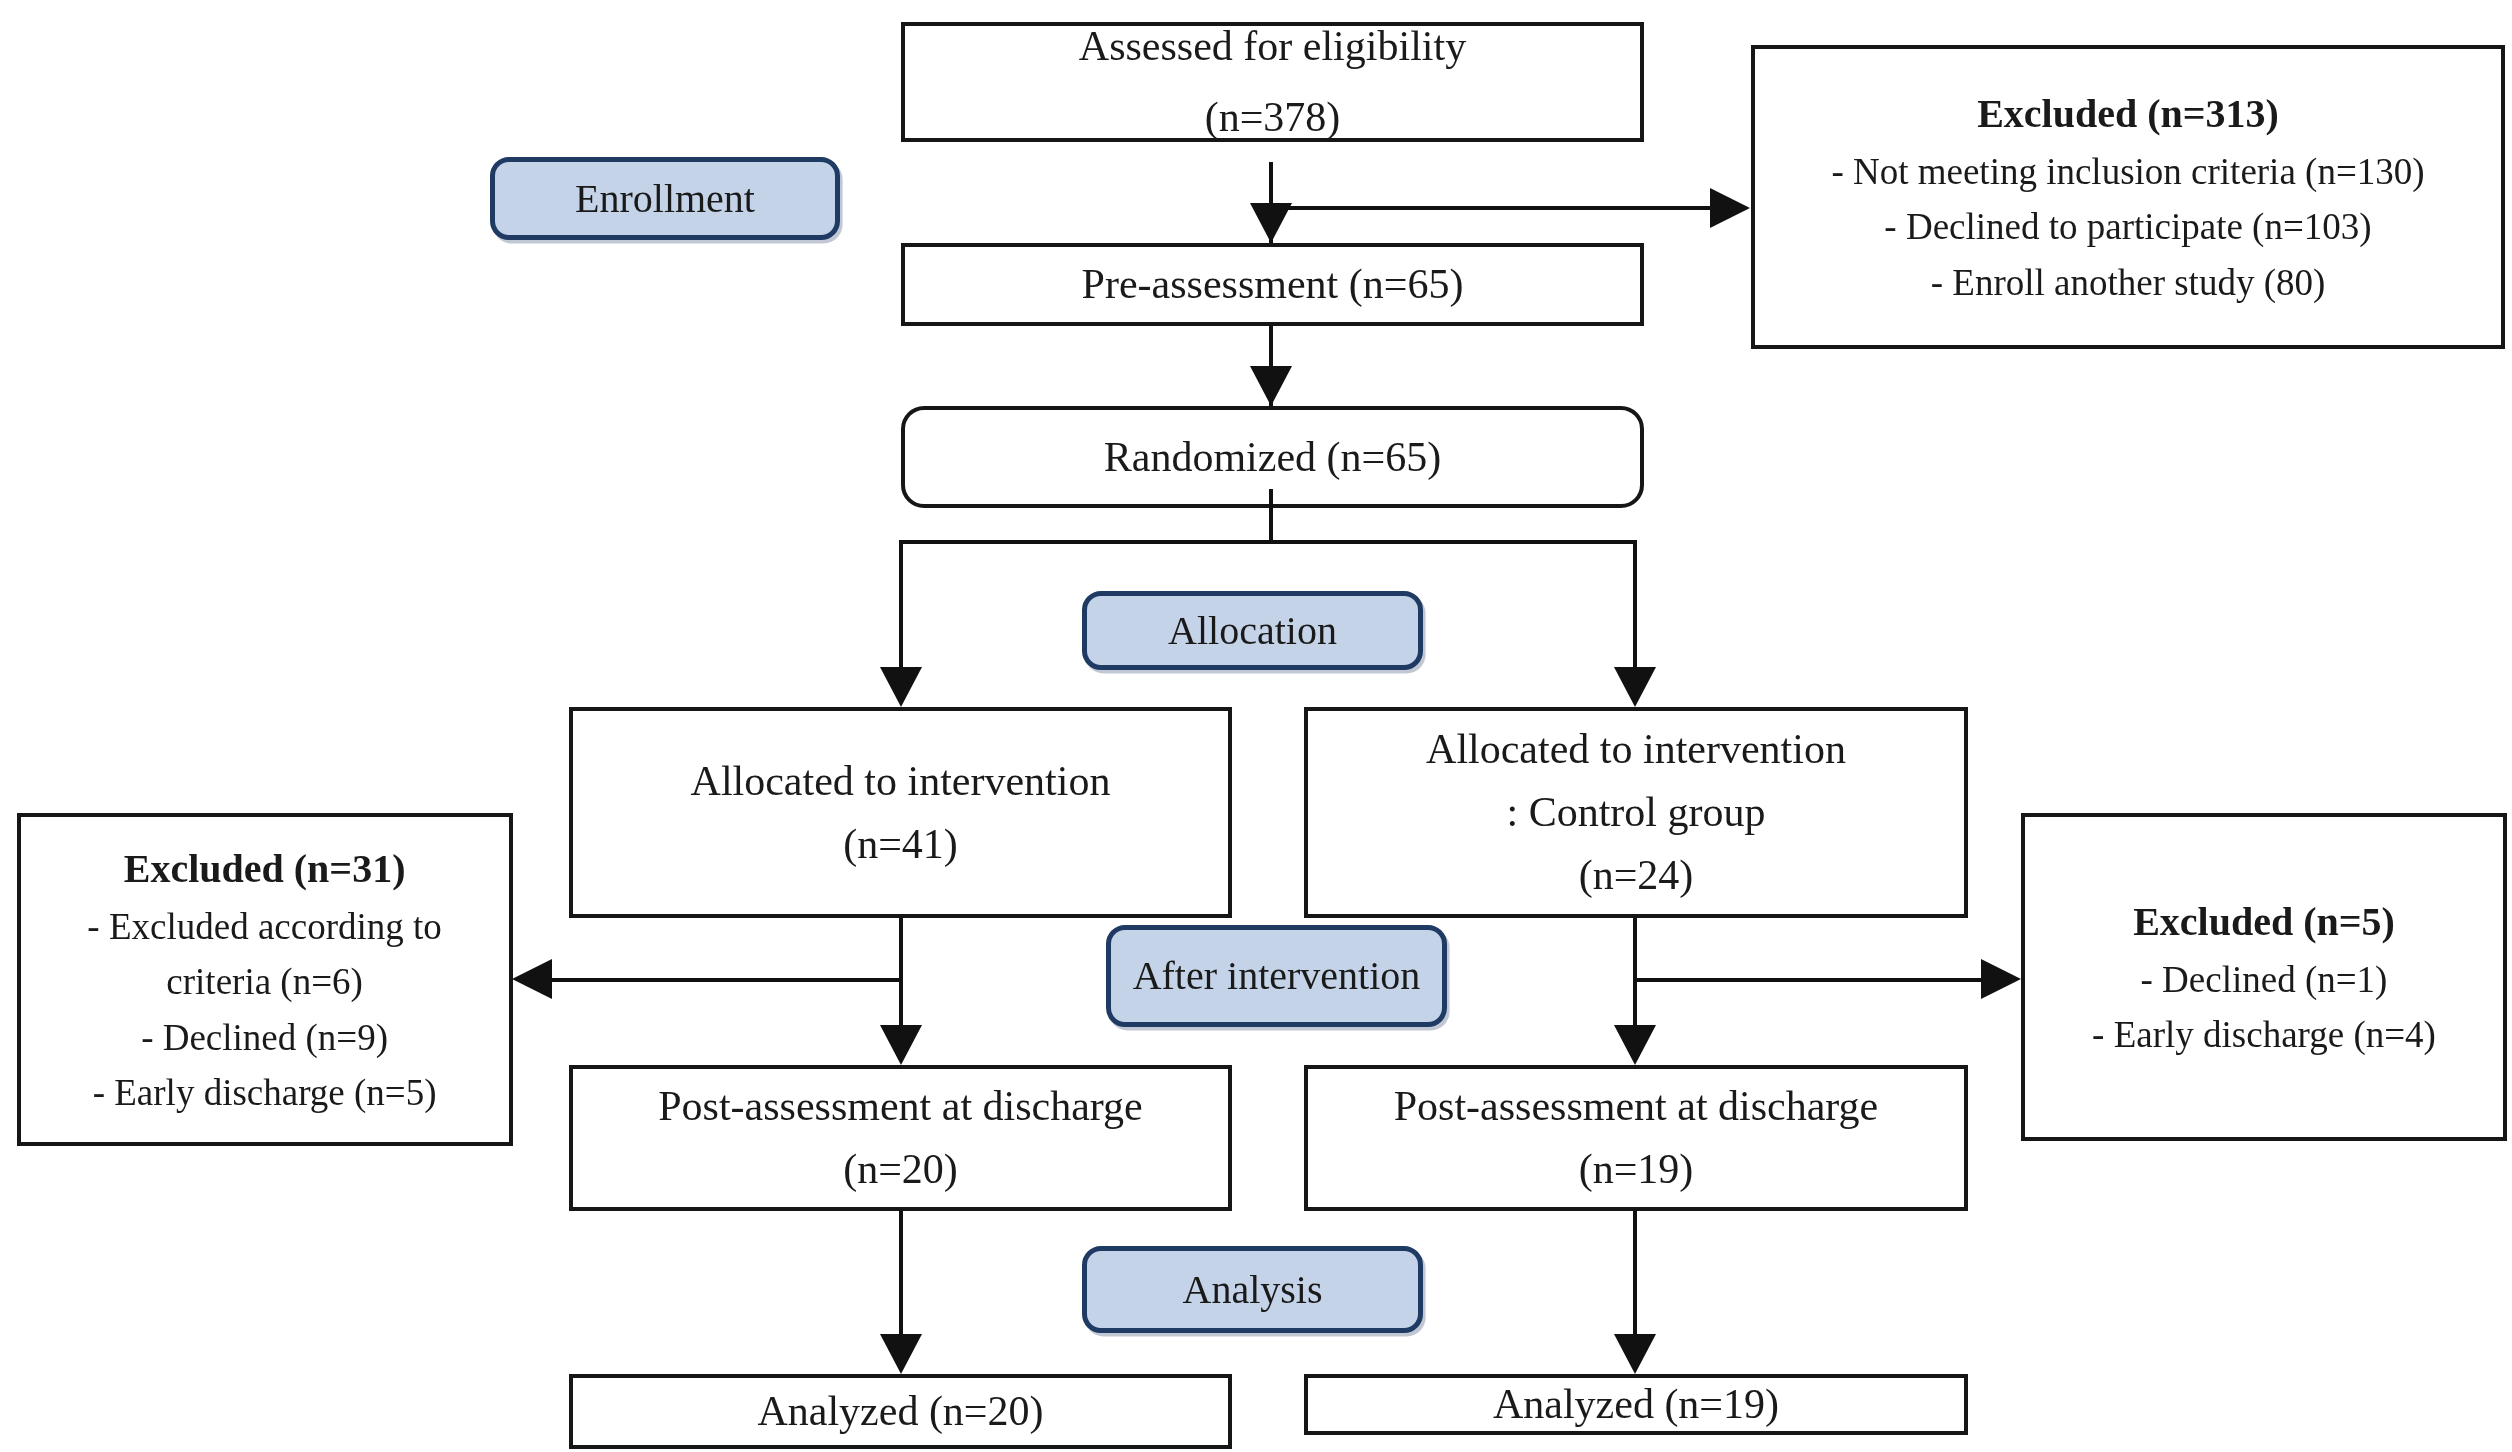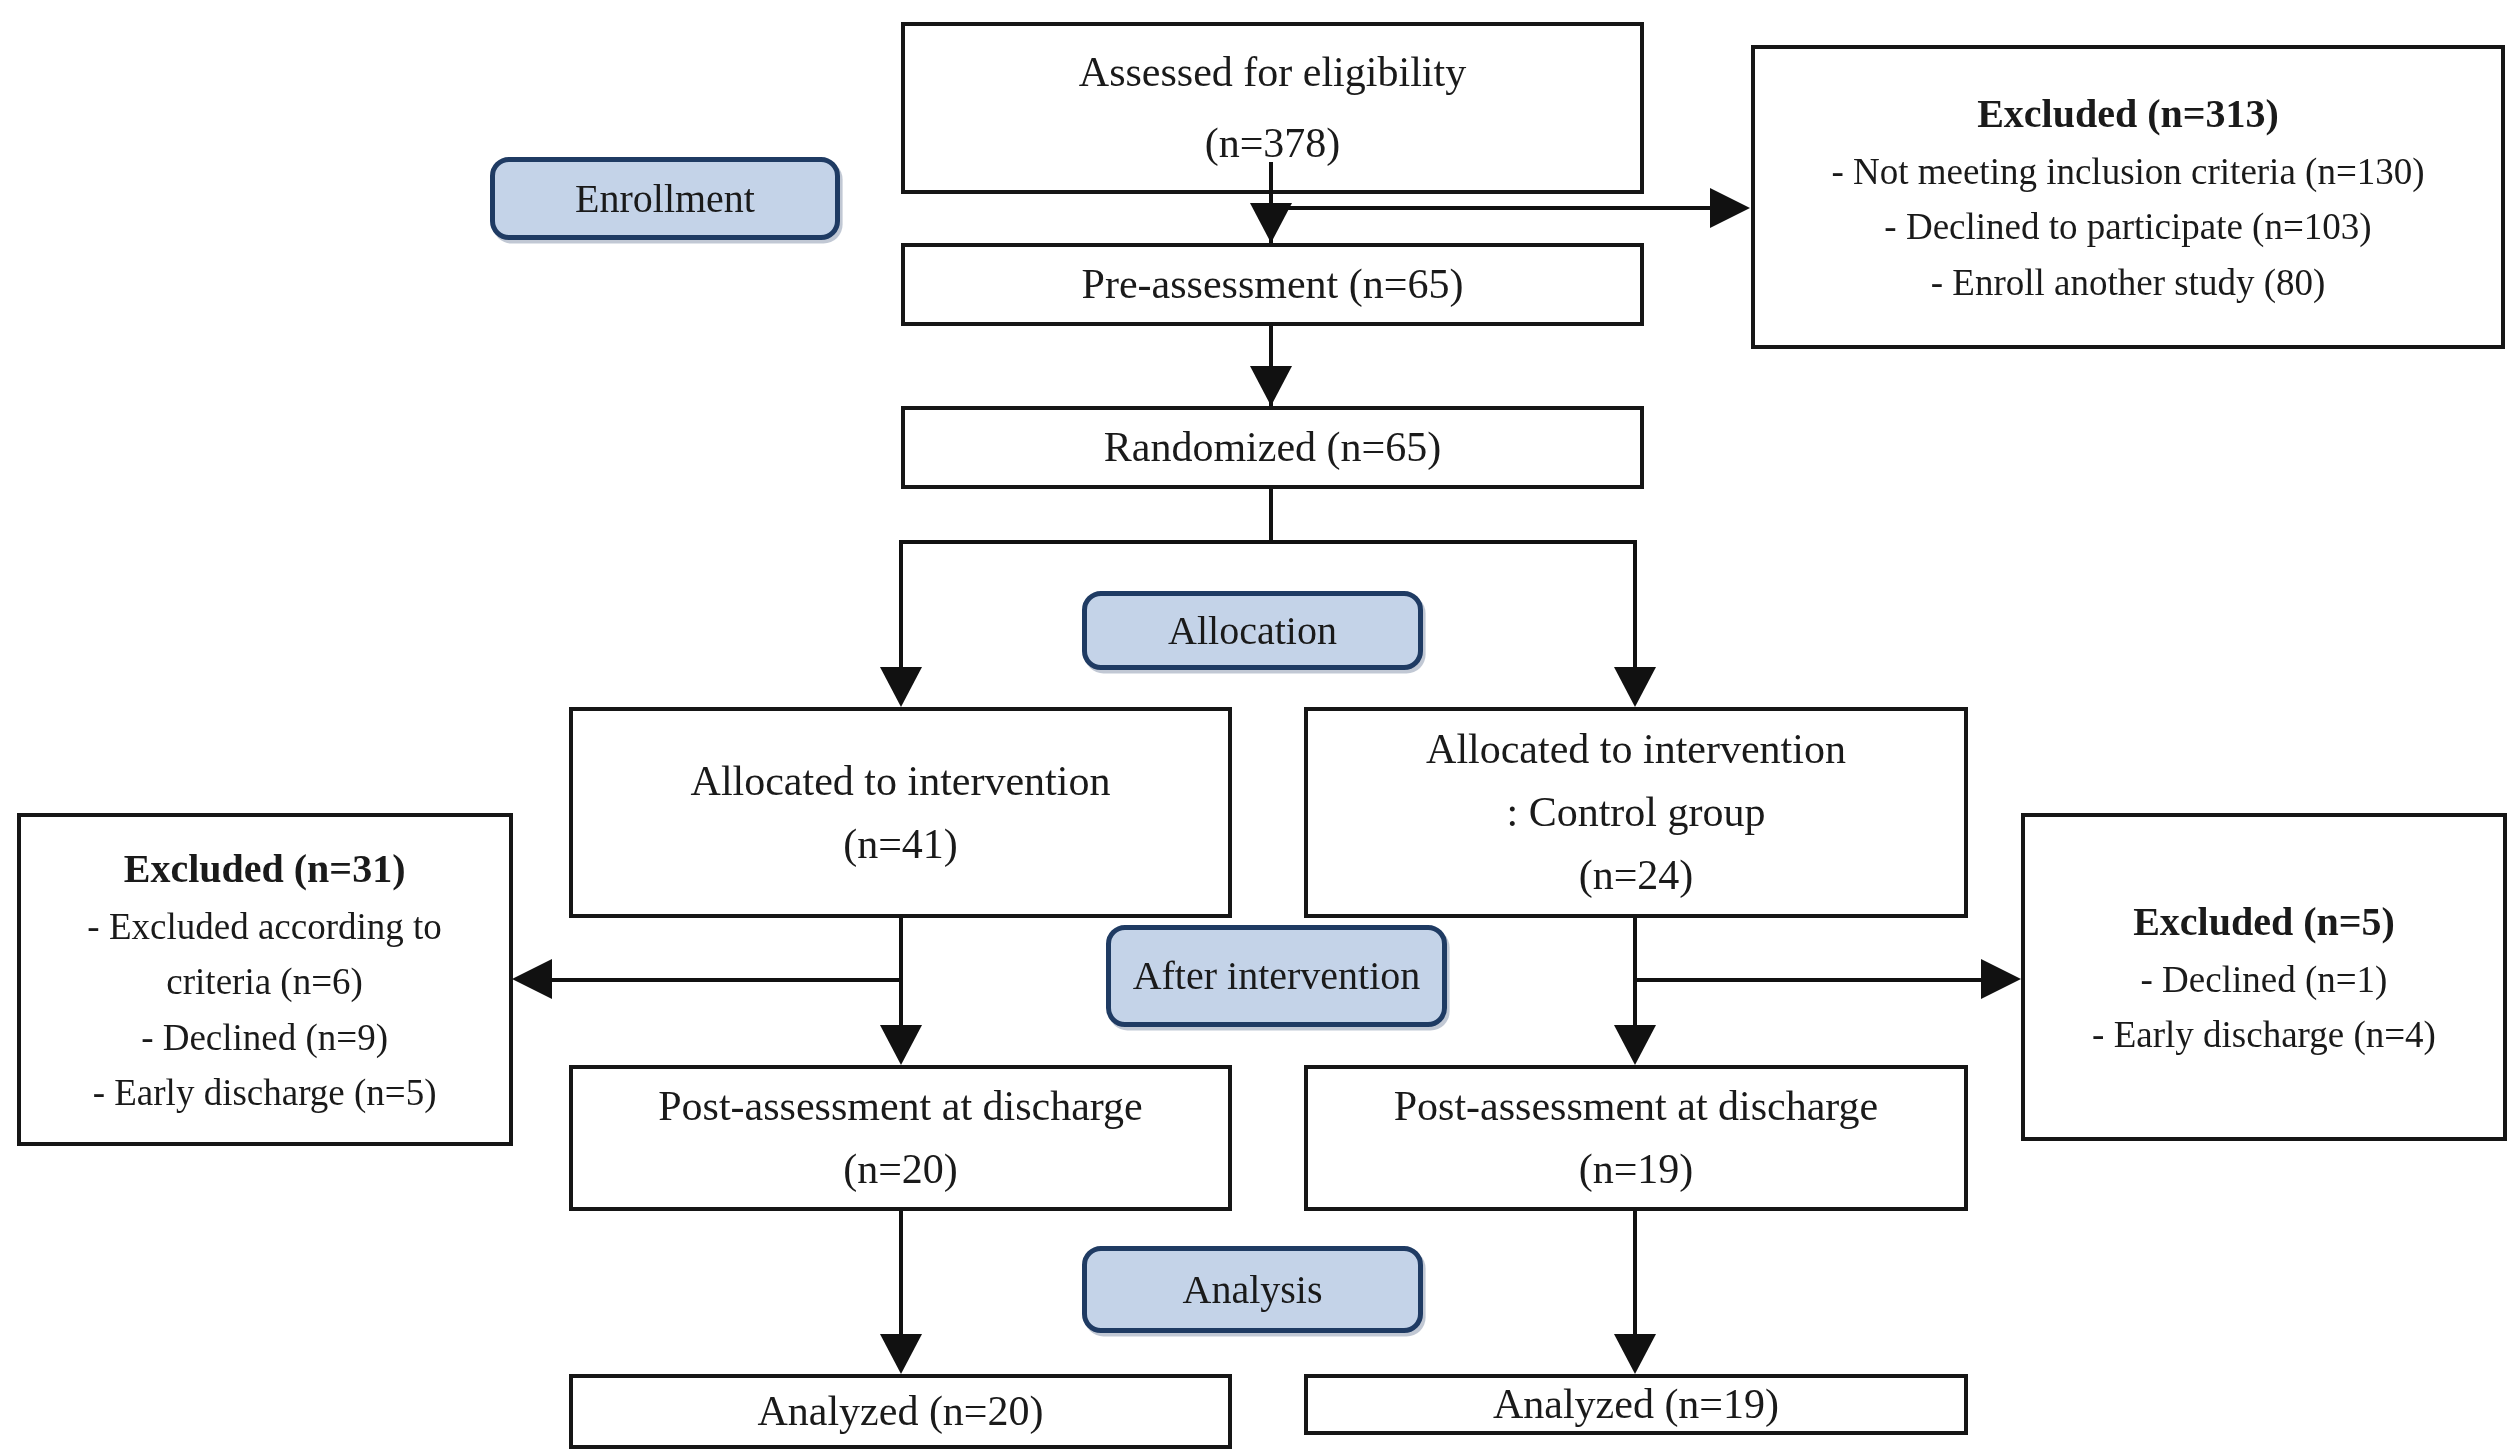--- a/index.html
+++ b/index.html
@@ -68,41 +68,41 @@
     border-top: 20px solid transparent;
     border-bottom: 20px solid transparent;
     border-left: 40px solid #111111;
   }
 </style>
 </head>
 <body>
 
 <div id="canvas">
 
-  <div class="box" style="left:901px; top:22px; width:743px; height:172px;gap:8px;">
+  <div class="box" style="left:901px; top:22px; width:743px; height:120px;gap:8px;">
     <div>Assessed for eligibility</div>
     <div>(n=378)</div>
   </div>
 
   <div class="badge" style="left:490px; top:157px; width:350px; height:83px;">
     <span>Enrollment</span>
   </div>
 
   <div class="box excl" style="left:1751px; top:45px; width:754px; height:304px;">
     <div class="title">Excluded (n=313)</div>
     <div class="item">- Not meeting inclusion criteria (n=130)</div>
     <div class="item">- Declined to participate (n=103)</div>
     <div class="item">- Enroll another study (80)</div>
   </div>
 
   <div class="box" style="left:901px; top:243px; width:743px; height:83px;">
     <div>Pre-assessment (n=65)</div>
   </div>
 
-  <div class="box" style="left:901px; top:406px; width:743px; height:83px;">
+  <div class="box" style="left:901px; top:406px; width:743px; height:102px;border-radius:23px;">
     <div>Randomized (n=65)</div>
   </div>
 
   <div class="badge" style="left:1082px; top:591px; width:341px; height:79px;">
     <span>Allocation</span>
   </div>
 
   <div class="box" style="left:569px; top:707px; width:663px; height:211px;">
     <div>Allocated to intervention</div>
     <div>(n=41)</div>

